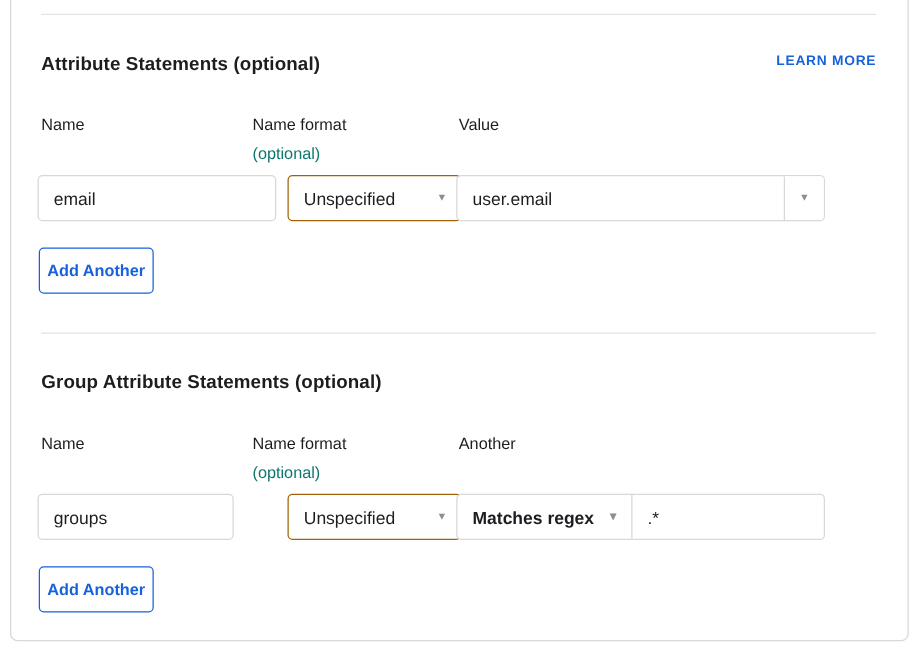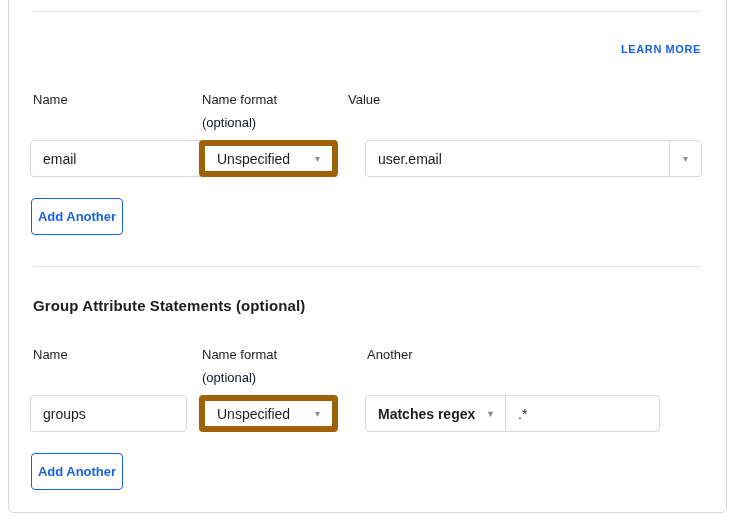--- a/index.html
+++ b/index.html
@@ -42,47 +42,48 @@
     text-decoration:none;
   }
   .col-label {
     position:absolute;
     font-size:13px; font-weight:normal;
     color:#1d1d21;
   }
   .col-note {
     position:absolute;
     font-size:13px;
-    color:#0f172a;
+    color:#0f766e;
   }
   .text-input {
     position:absolute;
     height:37px;
     border:1px solid #d7d7dc;
     border-radius:4px;
     background:#fff;
     font-family:"Liberation Sans", sans-serif;
     font-size:14px;
     color:#1d1d21;
     padding:0 12px;
     outline:none;
   }
   .select-box {
     position:absolute;
     height:37px;
-    border:6px solid #a16207;
+    border:1px solid #a16207;
     border-radius:4px;
     background:#fff;
     display:flex;
     align-items:center;
     justify-content:space-between;
     padding:0 12px 0 12px;
     font-size:14px;
     color:#1d1d21;
     cursor:pointer;
+    margin-left:31px;
   }
   .caret {
     font-size:10px;
     color:#8c8c96;
     line-height:1;
   }
   .combo {
     position:absolute;
     height:37px;
     border:1px solid #d7d7dc;
@@ -140,36 +141,37 @@
 </style>
 </head>
 <body>
 
 <div class="page">
 
   <div class="card"></div>
 
   <div class="divider" style="top:11px;"></div>
 
+  <div class="section-title" style="top:43px;">Attribute Statements (optional)</div>
 
   <a class="learn-more">LEARN MORE</a>
 
   <div class="col-label" style="left:33px; top:92px;">Name</div>
   <div class="col-label" style="left:202px; top:92px;">Name format</div>
   <div class="col-note" style="left:202px; top:115px;">(optional)</div>
-  <div class="col-label" style="left:348px; top:92px;">Value</div>
+  <div class="col-label" style="left:367px; top:92px;">Value</div>
 
   <input class="text-input" style="left: 30px; top: 140px; width: 191px;" type="text" value="email">
 
   <div class="select-box" style="left:199px; top:140px; width:139px;">
     <span>Unspecified</span>
     <span class="caret">▾</span>
   </div>
 
-  <div class="combo" style="left:365px; top:140px; width:337px;">
+  <div class="combo" style="left:365px; top:140px; width:295px;">
     <input class="combo-input" type="text" value="user.email" style="">
     <div class="combo-toggle">
       <span class="caret">▾</span>
     </div>
   </div>
 
   <button class="add-btn" style="top:198px;">Add Another</button>
 
   <div class="divider" style="top:266px;"></div>
 

